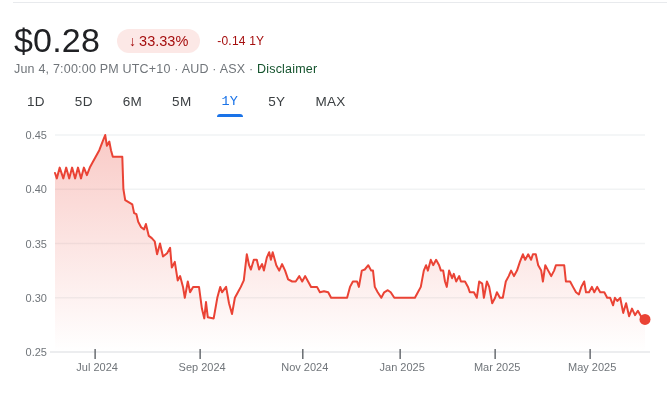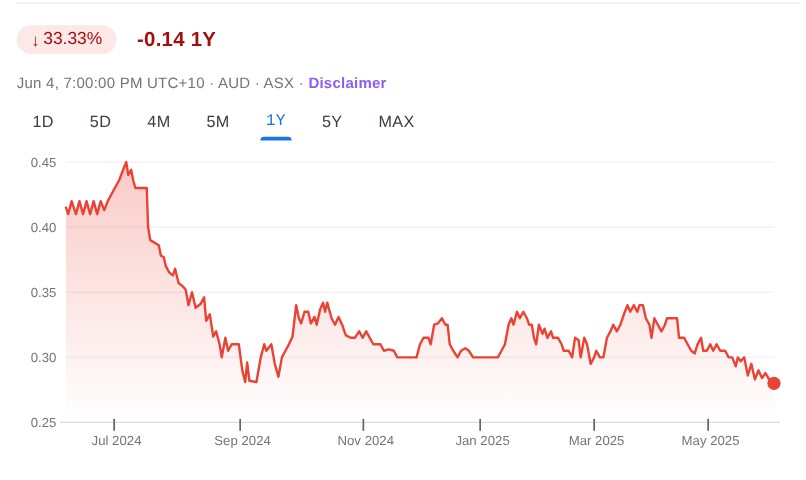--- a/index.html
+++ b/index.html
@@ -6,54 +6,55 @@
   body{
     width:672px;height:400px;background:#ffffff;position:relative;overflow:hidden;
     font-family:"Liberation Sans", sans-serif;-webkit-font-smoothing:antialiased;
   }
   .top-divider{position:absolute;left:13px;right:5px;top:2px;height:1px;background:#e8eaed;}
   .header-row{position:absolute;left:14px;top:21px;display:flex;align-items:center;gap:17px;}
   .price{font-size:34px;color:#202124;font-weight:400;letter-spacing:0.2px;}
   .badge{display:inline-flex;align-items:center;gap:3px;background:#fce8e6;color:#a50e0e;
     border-radius:16px;padding:4px 12px;font-size:14.5px;font-weight:500;}
   .badge .arrow{font-size:14px;}
-  .change-abs{color:#a50e0e;font-size:17px;font-weight:700;letter-spacing:0.2px;}
+  .change-abs{color:#a50e0e;font-size:12px;font-weight:400;letter-spacing:0.2px;}
   .subtitle-row{position:absolute;left:14px;top:62px;font-size:12.5px;color:#70757a;letter-spacing:0.2px;}
-  .subtitle-row .disclaimer{color:#8b5cf6;cursor:pointer;font-weight:bold;}
+  .subtitle-row .disclaimer{color:#14532d;cursor:pointer;}
   .tabs{position:absolute;left:12px;top:88px;display:flex;}
   .tab{position:relative;padding:6px 15px 8px 15px;font-size:13.5px;color:#3c4043;
     letter-spacing:0.3px;cursor:pointer;white-space:nowrap;}
   .tab.active{color:#1a73e8;font-weight:500;font-family:Liberation Mono, monospace;}
   .tab.active::after{content:"";position:absolute;left:50%;transform:translateX(-50%);
     bottom:0;width:26px;height:3px;background:#1a73e8;border-radius:3px 3px 0 0;}
   #chart{position:absolute;left:0;top:125px;}
   #chart text{font-family:"Liberation Sans", sans-serif;}
 </style>
 </head>
 <body>
 
 <div class="top-divider"></div>
 
 <div class="header-row">
+  <span class="price">$0.28</span>
   <span class="badge">
     <span class="arrow">↓</span>
     <span>33.33%</span>
   </span>
   <span class="change-abs">-0.14 1Y</span>
 </div>
 
 <div class="subtitle-row">
   <span>Jun 4, 7:00:00 PM UTC+10 · AUD · ASX ·</span>
   <span class="disclaimer">Disclaimer</span>
 </div>
 
 <div class="tabs" id="tabs">
     <div class="tab">1D</div>
     <div class="tab">5D</div>
-    <div class="tab">4M</div>
+    <div class="tab">6M</div>
     <div class="tab">5M</div>
     <div class="tab active">1Y</div>
     <div class="tab">5Y</div>
     <div class="tab">MAX</div>
   </div>
 
 <svg id="chart" width="672" height="275" viewBox="0 0 672 275">
     <defs>
       <linearGradient id="areaGrad" x1="0" y1="0" x2="0" y2="1">
         <stop offset="0" stop-color="#ea4335" stop-opacity="0.28"></stop>

